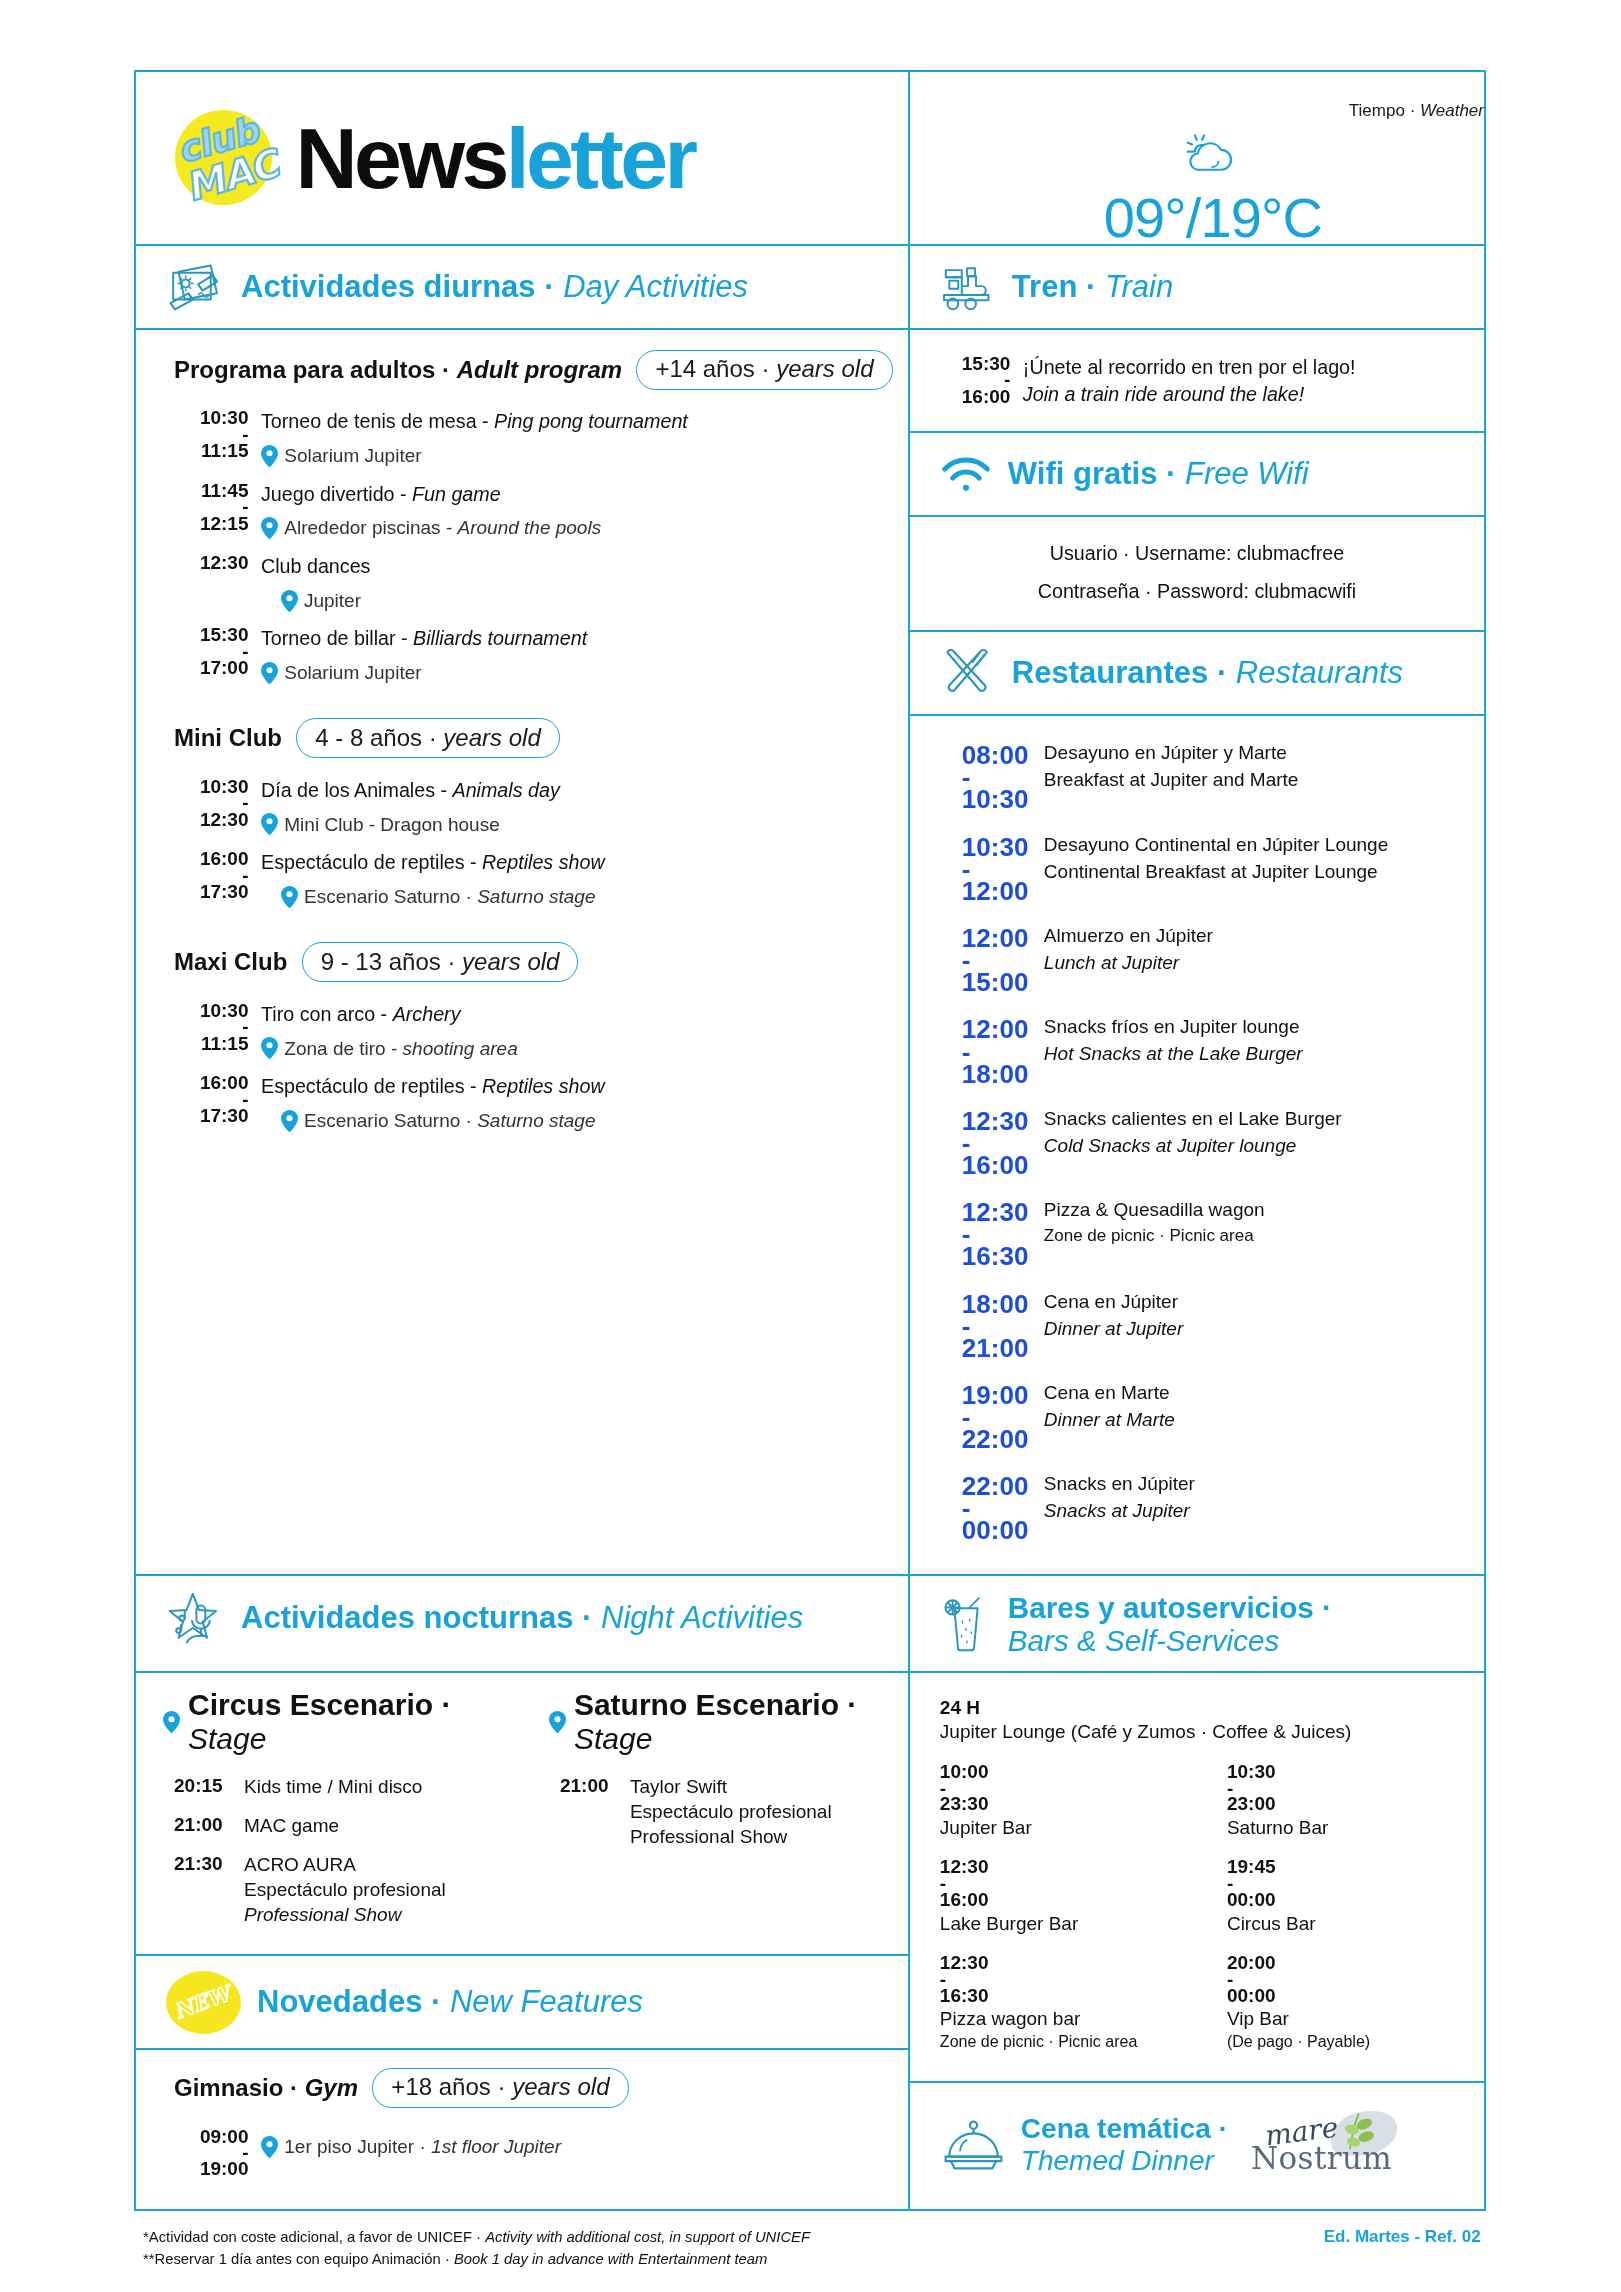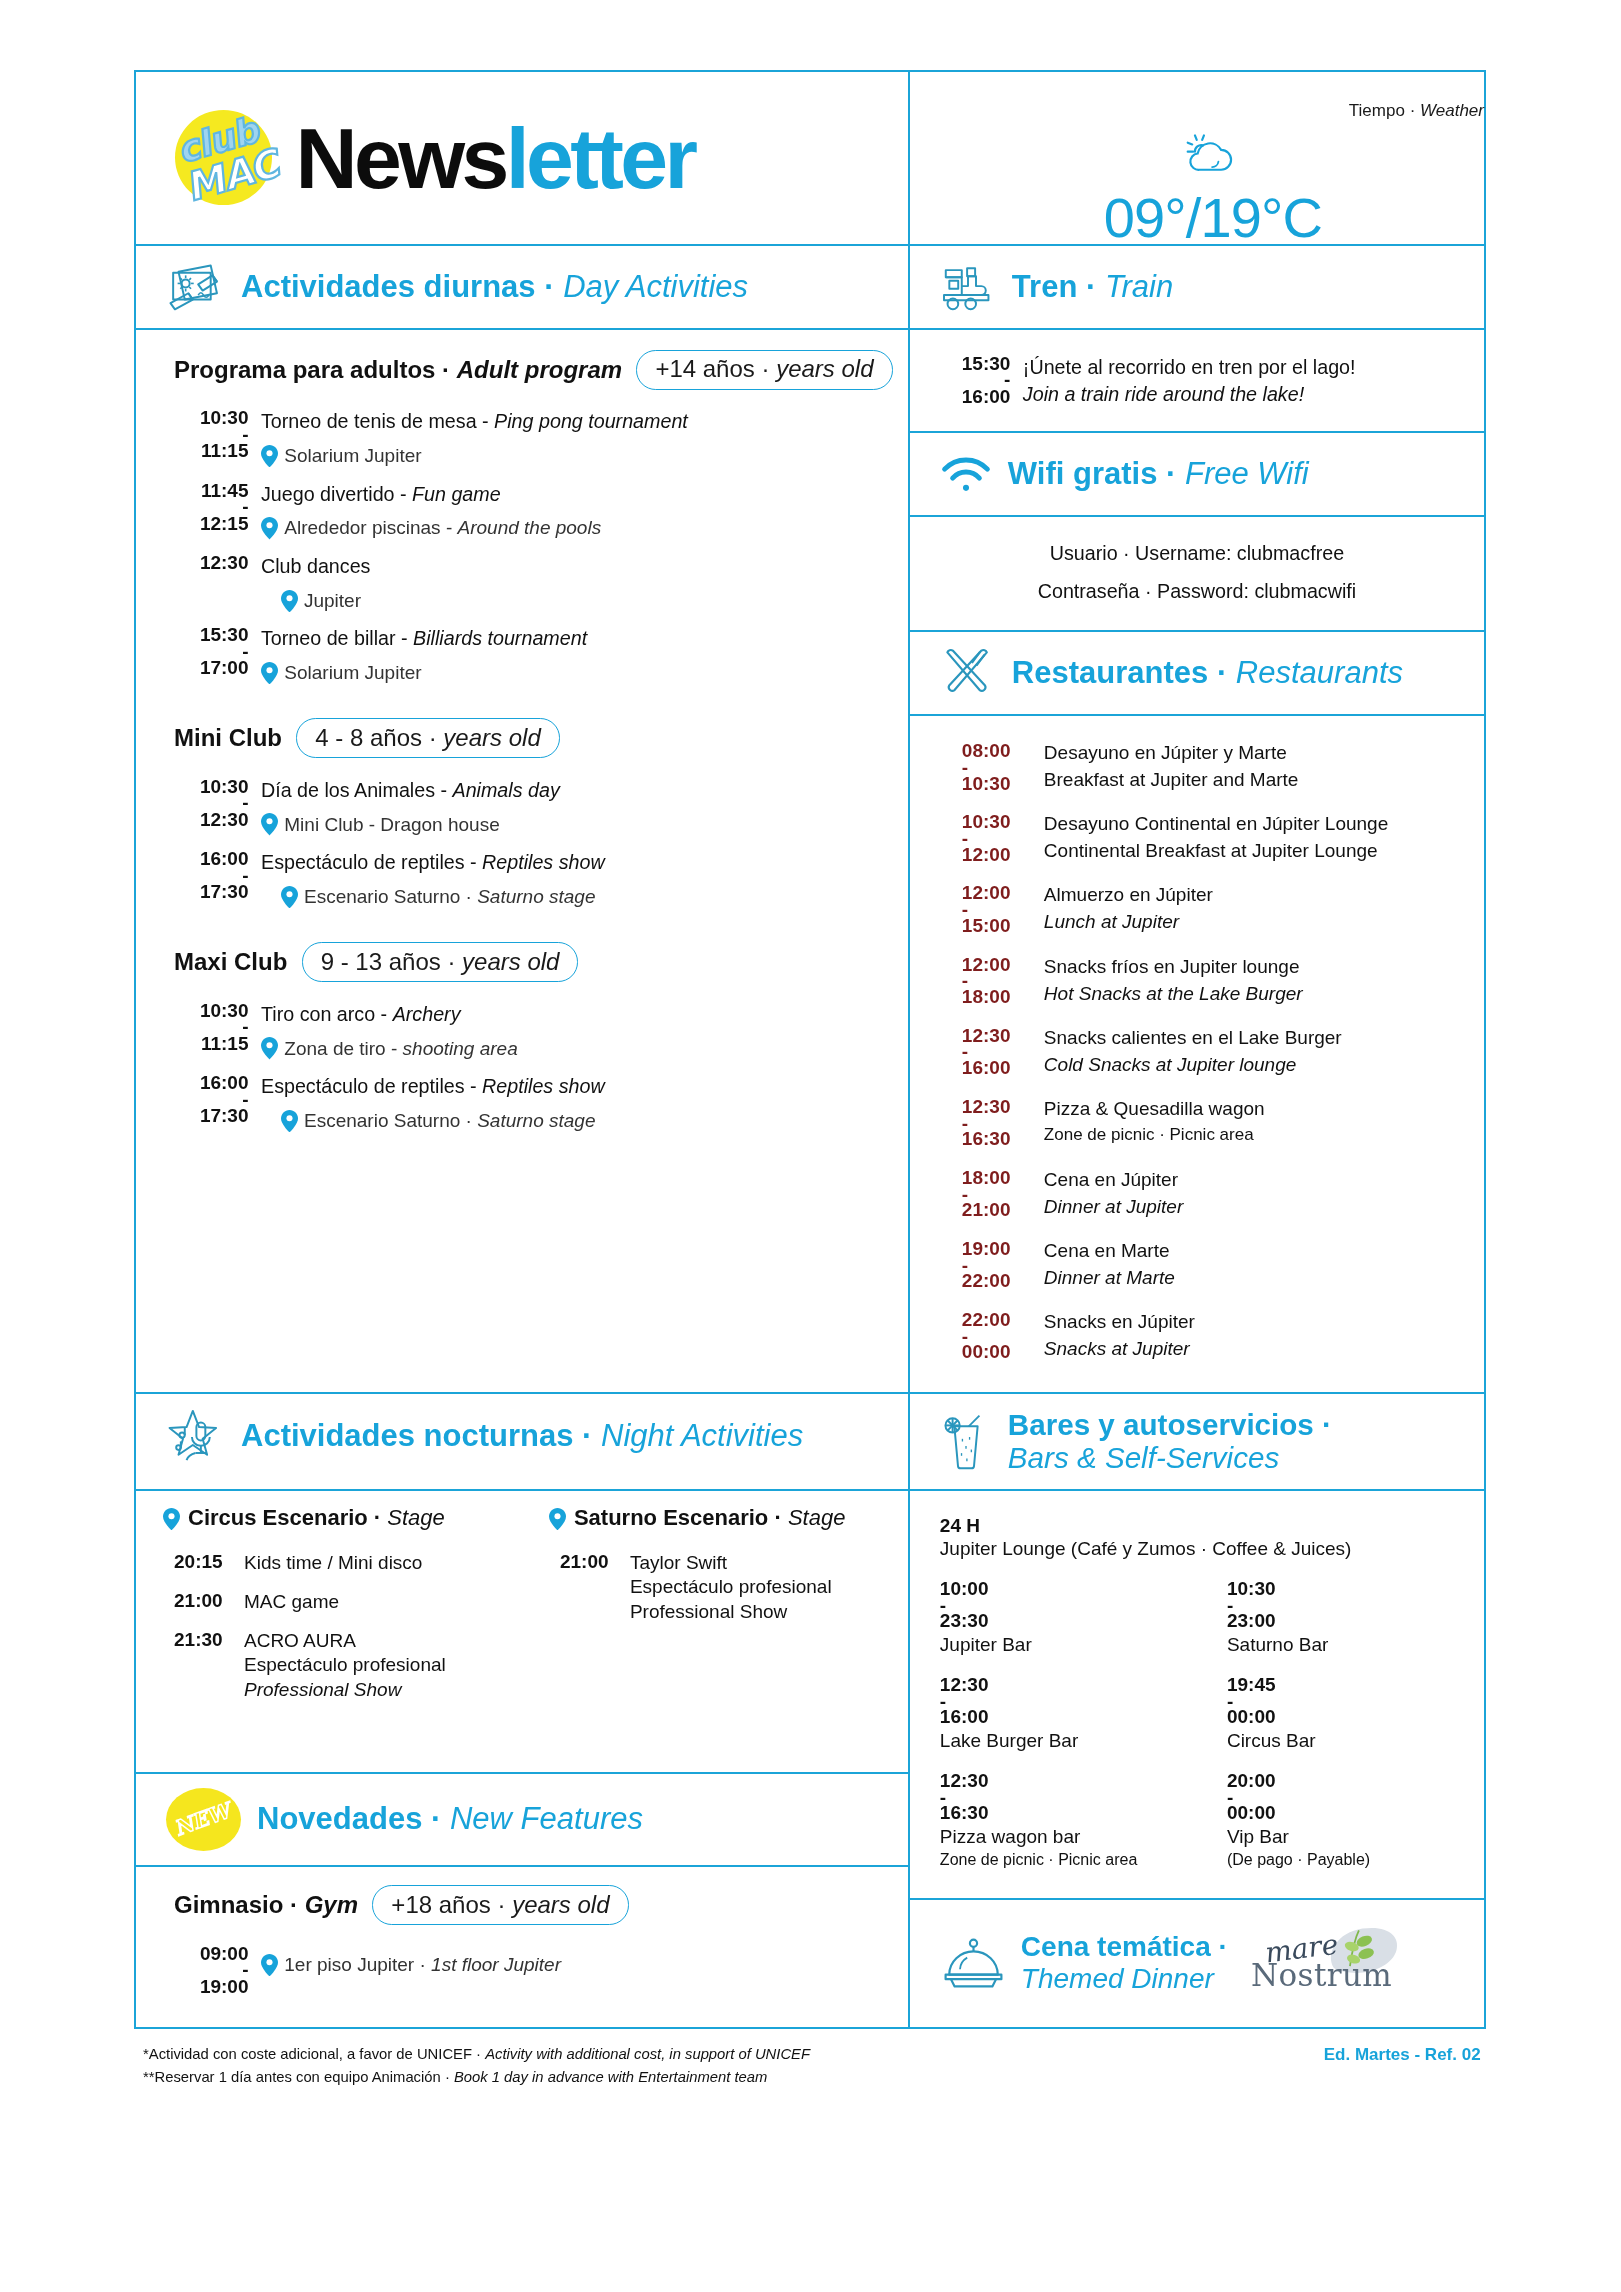--- a/index.html
+++ b/index.html
@@ -61,32 +61,32 @@
     font-size: 19px; font-weight: 700; line-height: 1.18; color: #111; }
   .ev .times .dash { display: block; line-height: .55; font-size: 19px; }
   .ev .det { font-size: 19.7px; line-height: 1.36; color: #111; padding-top: 0.9px; }
   .ev .det i { font-style: italic; }
   .ev .loc { display: flex; align-items: flex-start; gap: 6.3px; margin-top: 8px; color: #333; font-size: 19px; }
   .ev .loc.ind { padding-left: 19.7px; }
   .pin { flex: none; margin-top: 1.8px; }
 
   
   .res { display: flex; padding: 8px 0 8px 52px; }
-  .res .times { width: 82px; flex: none; font-size: 19px; font-weight: 700; line-height: 1.2; color: #7f1d1d; }
+  .res .times { width: 82px; flex: none; font-size: 26px; font-weight: 700; line-height: 1.2; color: #1d4ed8; }
   .res .times .dash { display: block; line-height: .5; }
   .res .txt { font-size: 19px; line-height: 1.42; color: #111; }
   .res .txt .en { display: block; }
   .res .txt .it { font-style: italic; }
   .res .txt .sm { font-size: 17px; }
 
   
   .stages { display: flex; padding: 14.3px 0 18px 0; }
   .stage { width: 50%; }
   .stage .sh { display: flex; align-items: center; gap: 8px; padding-left: 27px; margin-bottom: 12.5px; }
-  .stage .sh .nm { font-size: 22px; font-weight: 700; color: #111; }
+  .stage .sh .nm { font-size: 30px; font-weight: 700; color: #111; }
   .stage .sh .nm i { font-style: italic; font-weight: 400; }
   .nev { display: flex; padding: 7.2px 0 7.2px 38px; }
   .nev .t { width: 70px; flex: none; font-size: 19px; font-weight: 700; color: #111; }
   .nev .d { font-size: 19px; line-height: 1.3; color: #111; }
   .nev .d .i { font-style: italic; display: block; }
   .nev .d span { display: block; }
 
   
   .bars { padding: 16px 0 19.7px 0; }
   .bline { display: flex; padding: 8px 0; }

